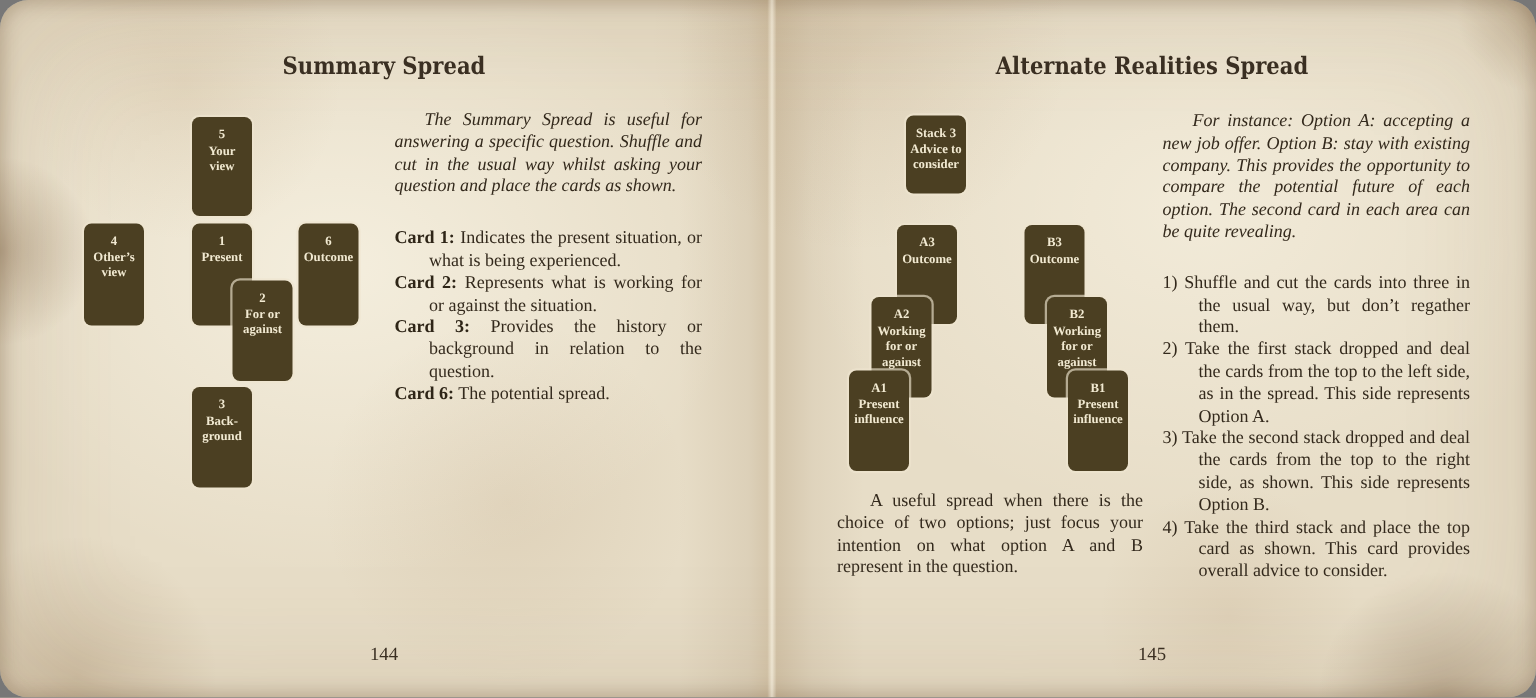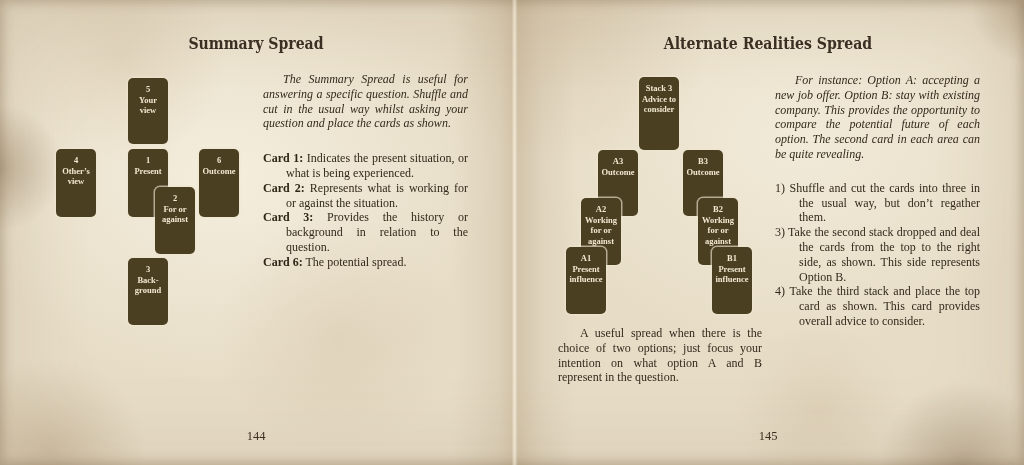--- a/index.html
+++ b/index.html
@@ -18,20 +18,21 @@
       radial-gradient(circle 120px at 94% 100%,rgba(90,60,30,.28),  transparent 70%),
       radial-gradient(circle 70px  at 100% 2%, rgba(110,78,40,.25), transparent 75%),
       radial-gradient(circle 200px at 56% 6%,  rgba(150,110,65,.12),transparent 70%),
       radial-gradient(circle 170px at 33% 72%, rgba(150,110,65,.10),transparent 72%),
       radial-gradient(circle 150px at 12% 12%, rgba(160,120,70,.12),transparent 70%),
       radial-gradient(circle 120px at 80% 88%, rgba(150,110,65,.10),transparent 72%),
       radial-gradient(ellipse 420px 320px at 22% 38%, rgba(255,252,240,.55), transparent 65%),
       radial-gradient(ellipse 420px 320px at 78% 30%, rgba(255,251,238,.45), transparent 65%),
       #e7ddc7;
     box-shadow: inset 0 0 12px 2px rgba(85,58,30,.28), inset 0 0 90px rgba(115,82,45,.18);
+    border-radius: 19px;
   }
 
   .gutter {
     position:absolute; left:452px; top:0; width:124px; height:465px;
     background:linear-gradient(90deg,
       rgba(125,95,58,0) 0%,
       rgba(125,95,58,.10) 38%,
       rgba(150,118,75,.22) 48%,
       rgba(248,242,226,.55) 50.5%,
       rgba(140,108,66,.22) 53%,
@@ -123,21 +124,21 @@
       <p><b>Card 2:</b> <span>Represents what is working for or against the situation.</span></p>
       <p><b>Card 3:</b> <span>Provides the history or background in relation to the question.</span></p>
       <p><b>Card 6:</b> <span>The potential spread.</span></p>
     </div>
   </div>
 
   <div class="pagenum left">144</div>
 
   <h1 class="page-title right">Alternate Realities Spread</h1>
 
-  <div class="tcard" style="left:639px; top:77px; height:73px;">Stack 3
+  <div class="tcard" style="left:604px; top:77px; height:52px;">Stack 3
 Advice to
 consider</div>
   <div class="tcard" style="left:598px; top:150px; height:66px;">A3
 Outcome</div>
   <div class="tcard" style="left:683px; top:150px; height:66px;">B3
 Outcome</div>
   <div class="tcard" style="left:581px; top:198px; z-index:2;">A2
 Working
 for or
 against</div>
@@ -153,20 +154,21 @@
 influence</div>
 
   <div class="note">
     <p>A useful spread when there is the choice of two options; just focus your intention on what option A and B represent in the question.</p>
   </div>
 
   <div class="textcol" style="left:775px; top:73px;">
     <p class="indented">For instance: Option A: accepting a new job offer. Option B: stay with existing company. This provides the opportunity to compare the potential future of each option. The second card in each area can be quite revealing.</p>
     <div class="steps">
       <p><span>1)</span> <span>Shuffle and cut the cards into three in the usual way, but don’t regather them.</span></p>
+      <p><span>2)</span> <span>Take the first stack dropped and deal the cards from the top to the left side, as in the spread. This side represents Option A.</span></p>
       <p><span>3)</span> <span>Take the second stack dropped and deal the cards from the top to the right side, as shown. This side represents Option B.</span></p>
       <p><span>4)</span> <span>Take the third stack and place the top card as shown. This card provides overall advice to consider.</span></p>
     </div>
   </div>
 
   <div class="pagenum right">145</div>
 
 </div>
 
 </body></html>

